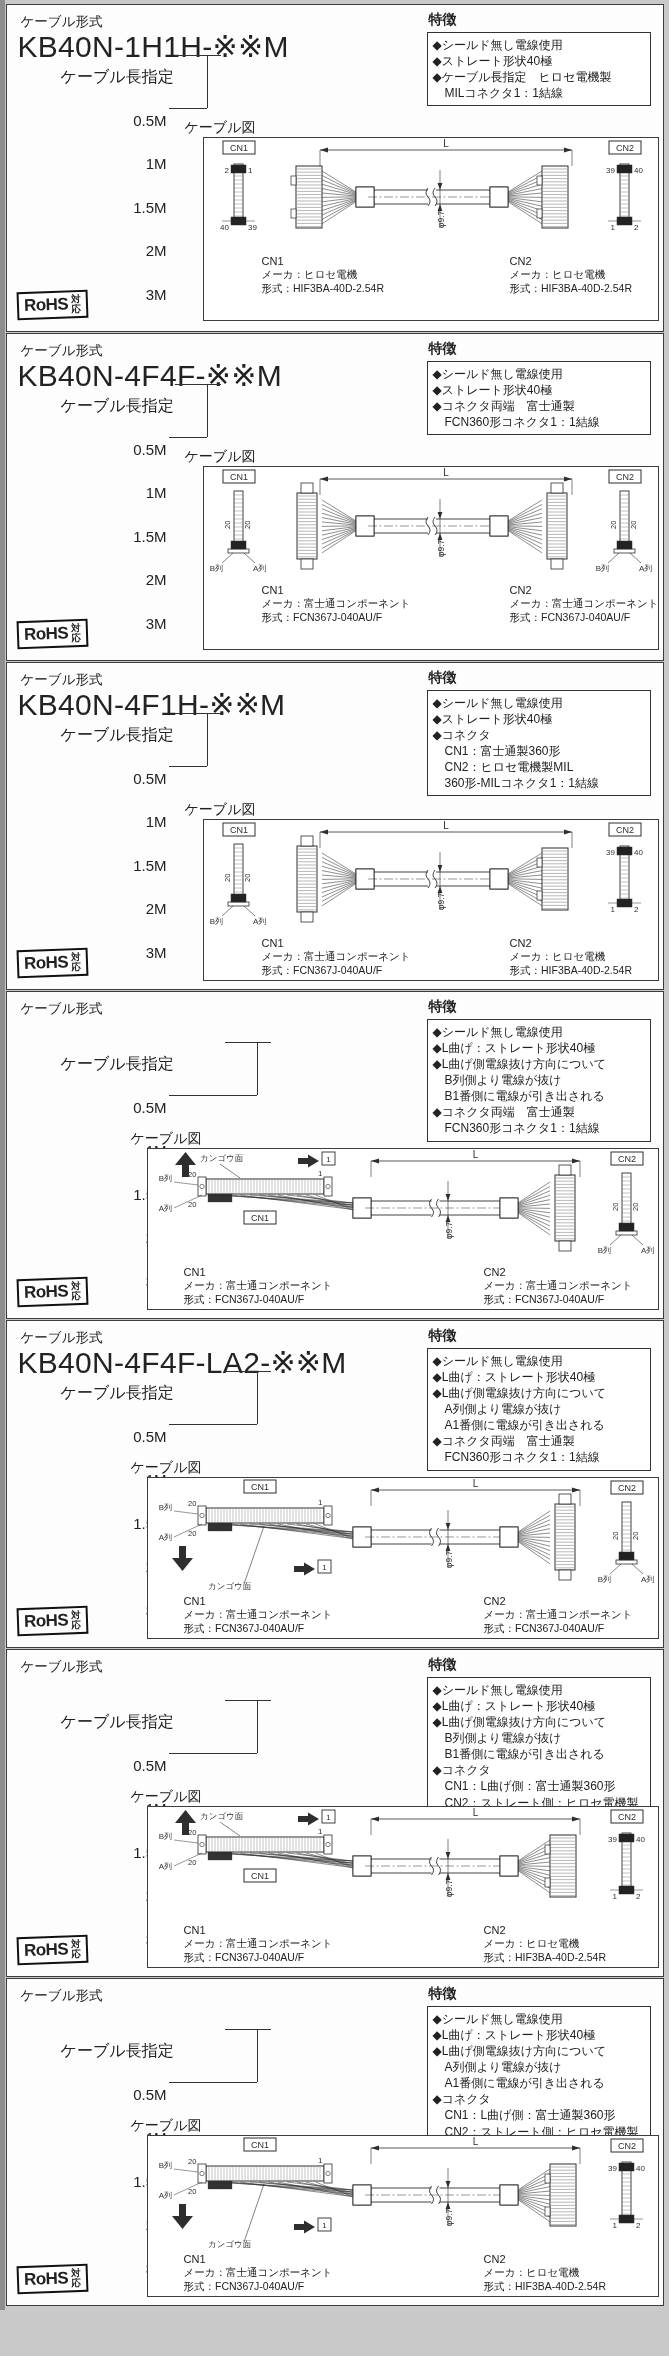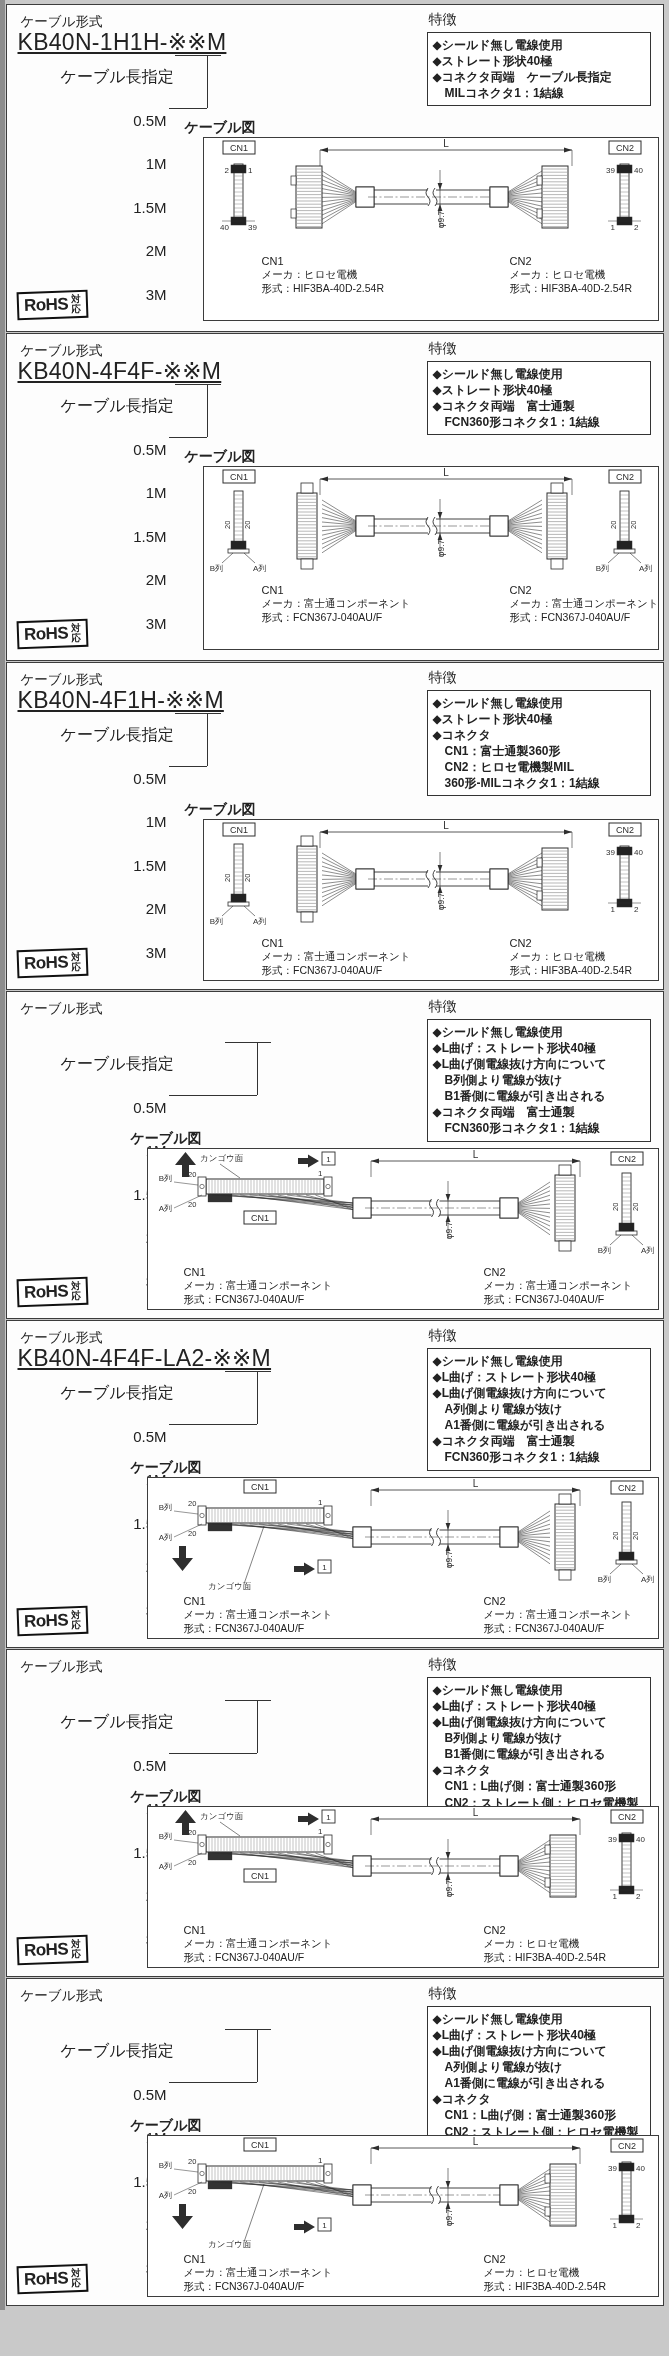--- a/index.html
+++ b/index.html
@@ -3,35 +3,35 @@
 <meta charset="utf-8">
 <style>
   html,body{margin:0;padding:0;background:#c9c9c9;}
   body{width:669px;font-family:"Liberation Sans","DejaVu Sans",sans-serif;color:#222;}
   #wrap{position:relative;width:669px;padding:4px 0 4px 0;box-sizing:border-box;
         display:flex;flex-direction:column;gap:1px;align-items:center;}
   .edge{position:absolute;left:0;top:0;width:5px;height:100%;background:#8d8d8d;}
   .panel{position:relative;width:658px;height:328px;background:#fdfdfd;
          border:1.5px solid #3c3c3c;box-sizing:border-box;overflow:hidden;}
   .mh{position:absolute;left:14px;top:8px;font-size:13.5px;}
-  .model{position:absolute;left:11px;top:24px;font-size:23px;letter-spacing:.3px;white-space:nowrap;text-decoration:underline;}
+  .model{position:absolute;left:11px;top:24px;font-size:30px;letter-spacing:.3px;white-space:nowrap;}
   .lh{position:absolute;left:54px;top:62px;font-size:16px;}
   .lens{position:absolute;left:72px;top:84px;margin:0;padding:0;list-style:none;width:88px;}
   .lens li{font-size:15px;line-height:23.4px;text-align:right;margin-top:20px;}
   .co{position:absolute;border-color:#333;}
   .co-u{height:0;border-top:1.2px solid #333;top:50px;}
   .co-v{width:0;border-left:1.2px solid #333;top:50px;height:53px;}
   .co-h{height:0;border-top:1.2px solid #333;top:103px;}
   .short .co-u{left:168px;width:46px}.short .co-v{left:200px}.short .co-h{left:162px;width:38px}
   .long  .co-u{left:218px;width:46px}.long  .co-v{left:250px}.long  .co-h{left:162px;width:88px}
   .ft{position:absolute;right:12px;top:6px;width:224px;}
-  .ft-title{font-size:14px;font-weight:400;margin:0 0 3px 2px;}
+  .ft-title{font-size:14px;font-weight:700;margin:0 0 3px 2px;}
   .ft-box{border:1.6px solid #333;padding:4px 5px;font-size:12px;line-height:1.34;
-          white-space:pre;background:#fff;font-weight:bold;}
-  .dg-title{position:absolute;font-size:14px;font-weight:700;}
+          white-space:pre;background:#fff;}
+  .dg-title{position:absolute;font-size:14px;font-weight:400;}
   .dg{position:absolute;border:1.5px solid #3c3c3c;background:#fff;box-sizing:border-box;}
   .v1 .dg-title{top:114px}.v2 .dg-title{top:138px}
   .straight .dg-title{left:178px}.lbend .dg-title{left:124px}
   .straight .dg{left:196px;width:456px}.lbend .dg{left:140px;width:512px}
   .v1 .dg{top:132px;bottom:10px}.v2 .dg{top:156px;bottom:8px}
   .dg svg{display:block}
   .cninfo{position:absolute;top:116px;font-size:10.5px;line-height:1.3;white-space:nowrap;}
   .cninfo .nm{font-size:11px;}
   .straight .cn1i{left:58px}.straight .cn2i{left:306px}
   .lbend .cn1i{left:36px}.lbend .cn2i{left:336px}
@@ -56,21 +56,21 @@
         <li>1.5M</li>
         <li>2M</li>
         <li>3M</li>
         <li>5M</li>
       </ul>
     <div class="co co-u"></div>
     <div class="co co-v"></div>
     <div class="co co-h"></div>
     <div class="ft">
       <div class="ft-title">特徴</div>
-      <div class="ft-box"><div>◆シールド無し電線使用</div><div>◆ストレート形状40極</div><div>◆コネクタ両端　ケーブル長指定</div><div>　MILコネクタ1：1結線</div></div>
+      <div class="ft-box"><div>◆シールド無し電線使用</div><div>◆ストレート形状40極</div><div>◆ケーブル長指定　ヒロセ電機製</div><div>　MILコネクタ1：1結線</div></div>
     </div>
     <div class="dg-title">ケーブル図</div>
     <div class="dg">
         <svg viewBox="0 0 456 118" width="456" height="118">
           <rect x="19" y="3" width="32" height="13" fill="#fff" stroke="#2e2e2e" stroke-width="1"></rect>
           <text x="35" y="13" font-size="9" fill="#2e2e2e" text-anchor="middle" font-family="&quot;Liberation Sans&quot;,&quot;DejaVu Sans&quot;,sans-serif">CN1</text>
           <rect x="30" y="26" width="9" height="60" fill="#fff" stroke="#2e2e2e" stroke-width="0.9"></rect>
           <line x1="30.5" y1="30" x2="38.5" y2="30" stroke="#2e2e2e" stroke-width="0.3"></line>
           <line x1="30.5" y1="34" x2="38.5" y2="34" stroke="#2e2e2e" stroke-width="0.3"></line>
           <line x1="30.5" y1="38" x2="38.5" y2="38" stroke="#2e2e2e" stroke-width="0.3"></line>

